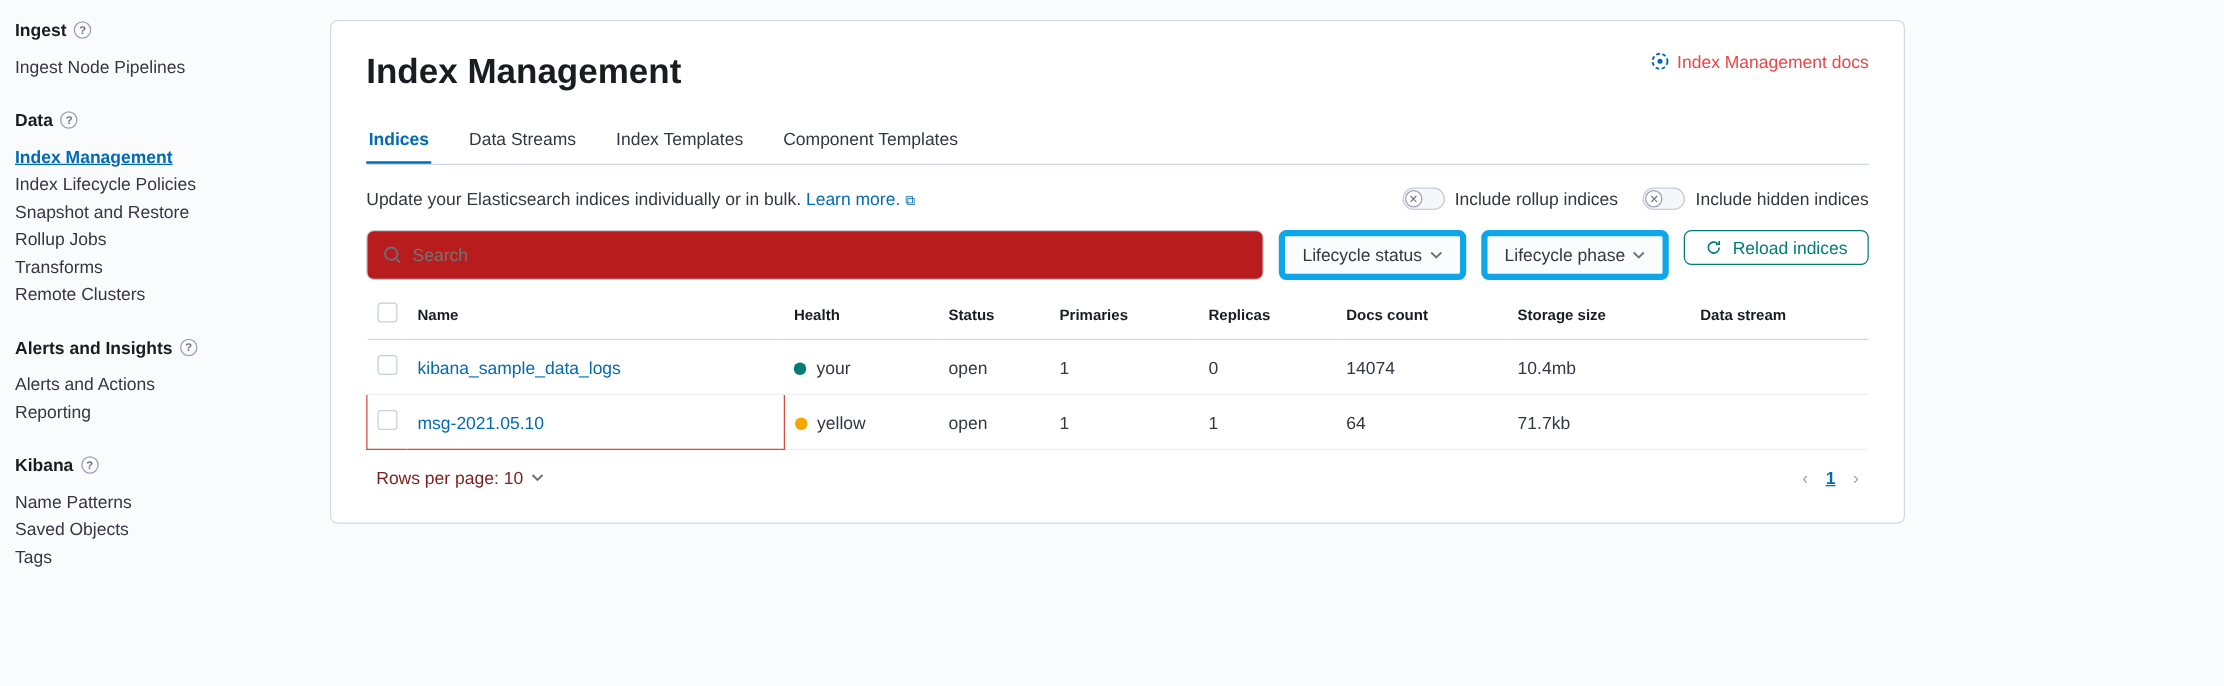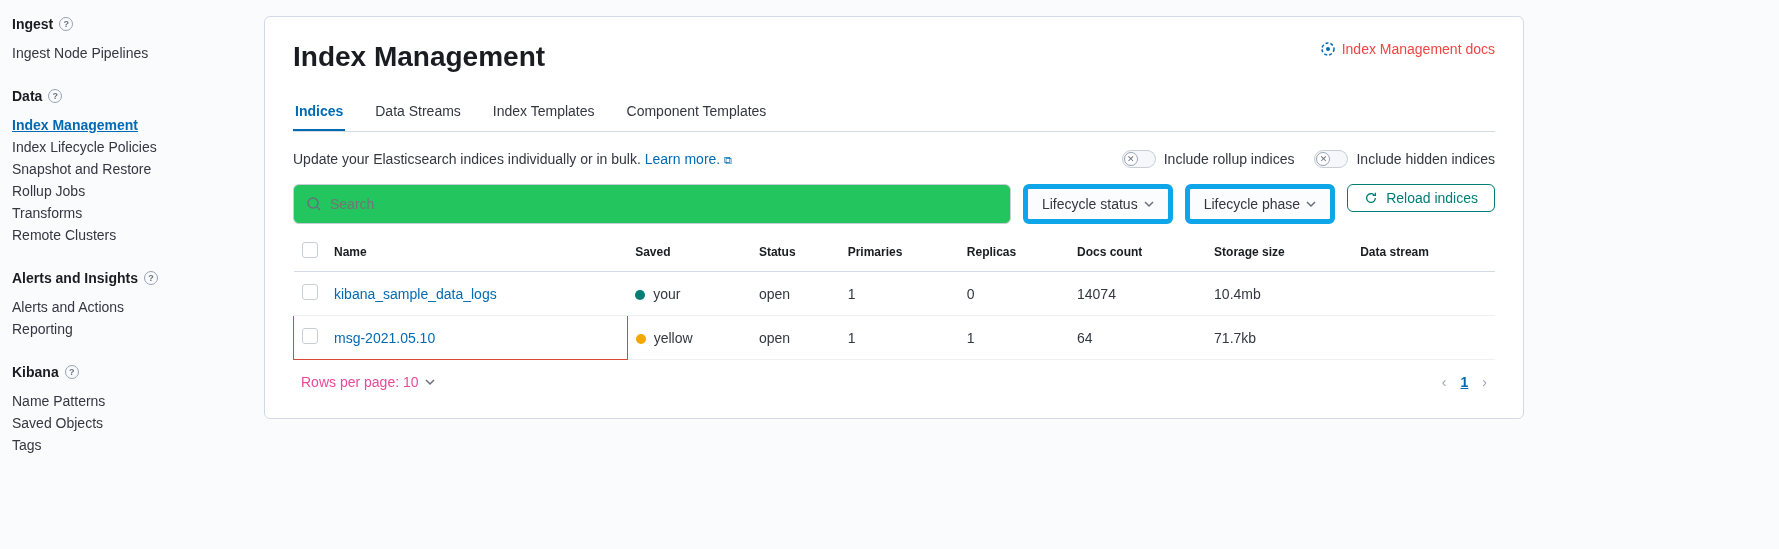--- a/index.html
+++ b/index.html
@@ -19,34 +19,34 @@
 .tab { padding: 10px 2px; color: #343741; cursor: pointer; border-bottom: 2px solid transparent; font-size: 14px; }
 .tab.active { color: #006bb4; border-bottom-color: #006bb4; font-weight: 600; }
 .toolbar-row { display: flex; justify-content: space-between; align-items: center; margin-bottom: 16px; }
 .desc-text { color: #343741; }
 .learn-link { color: #006bb4; cursor: pointer; }
 .toggles { display: flex; gap: 20px; align-items: center; }
 .toggle-wrap { display: flex; align-items: center; gap: 8px; }
 .switch { width: 34px; height: 18px; border: 1px solid #c9cdd6; border-radius: 10px; position: relative; background: #f5f7fa; cursor: pointer; }
 .switch-knob { position: absolute; width: 14px; height: 14px; border-radius: 50%; background: #fff; border: 1px solid #98a2b3; top: 1px; left: 1px; display: flex; align-items: center; justify-content: center; font-size: 9px; color: #69707d; }
 .controls-row { display: flex; gap: 12px; margin-bottom: 8px; }
-.search-box { flex: 1; display: flex; align-items: center; border: 1px solid #c9cdd6; border-radius: 6px; padding: 0 12px; height: 40px; background: #22c55e; }
+.search-box { flex: 1; display: flex; align-items: center; border: 1px solid #c9cdd6; border-radius: 6px; padding: 0 12px; height: 40px; background: #b91c1c; }
 .search-box input { border: none; outline: none; flex: 1; font-size: 14px; background: transparent; padding-left: 8px; }
 .filter-btn { display: flex; align-items: center; gap: 6px; border: 5px solid #0ea5e9; border-radius: 6px; padding: 0 14px; height: 40px; background: #fbfcfd; cursor: pointer; font-size: 14px; color: #343741; }
 .reload-btn { display: flex; align-items: center; gap: 8px; border: 1px solid #017d73; color: #017d73; border-radius: 6px; padding: 0 16px; height: 28px; background: #fff; cursor: pointer; font-size: 14px; }
 table { width: 100%; border-collapse: collapse; }
 th { text-align: left; font-weight: 600; font-size: 12px; color: #1a1c21; padding: 10px 8px; border-bottom: 1px solid #d3dae6; }
 td { padding: 12px 8px; border-bottom: 1px solid #eef0f4; font-size: 14px; vertical-align: middle; }
 .chk { width: 16px; height: 16px; border: 1px solid #c9cdd6; border-radius: 3px; background: #fff; cursor: pointer; display: inline-block; }
 .idx-link { color: #006bb4; cursor: pointer; }
 .health-dot { width: 10px; height: 10px; border-radius: 50%; display: inline-block; margin-right: 8px; vertical-align: middle; }
 .dot-green { background: #017d73; }
 .dot-yellow { background: #f5a700; }
 .table-footer { display: flex; justify-content: space-between; align-items: center; padding: 14px 8px 4px; }
-.rows-pp { display: flex; align-items: center; gap: 6px; cursor: pointer; color: #ec4899; }
+.rows-pp { display: flex; align-items: center; gap: 6px; cursor: pointer; color: #7f1d1d; }
 .pager { display: flex; align-items: center; gap: 14px; color: #69707d; }
 .page-num { color: #006bb4; font-weight: 700; text-decoration: underline; cursor: pointer; }
 .chev { cursor: pointer; color: #98a2b3; }
 .ext-icon { font-size: 11px; }
 svg { display: block; }
 </style>
 </head>
 <body>
 
 <nav class="sidebar">
@@ -172,21 +172,21 @@
         </span>
         <span>Reload indices</span>
       </button>
     </div>
 
     <table>
       <thead>
         <tr>
           <th style="width:30px"><span class="chk"></span></th>
           <th>Name</th>
-          <th>Saved</th>
+          <th>Health</th>
           <th>Status</th>
           <th>Primaries</th>
           <th>Replicas</th>
           <th>Docs count</th>
           <th>Storage size</th>
           <th>Data stream</th>
         </tr>
       </thead>
       <tbody id="tbody-mount">
           <tr>

